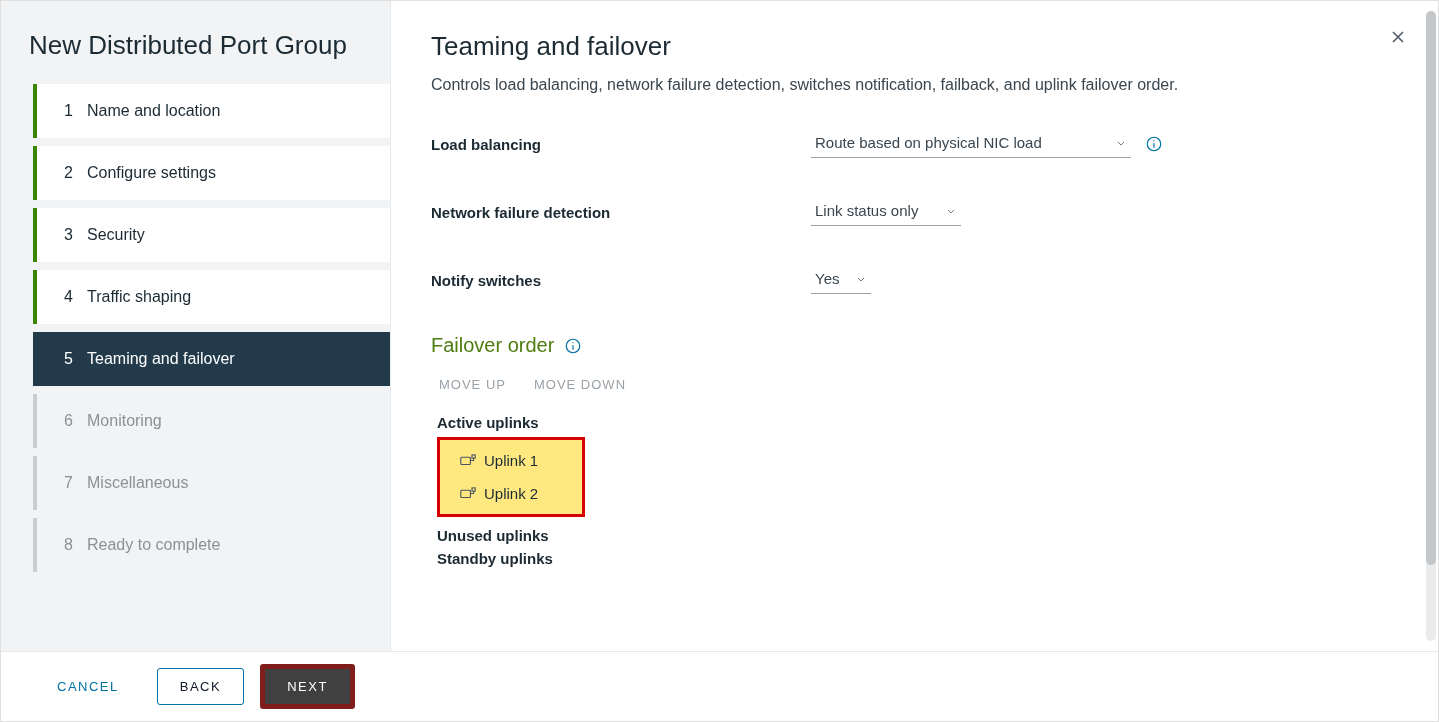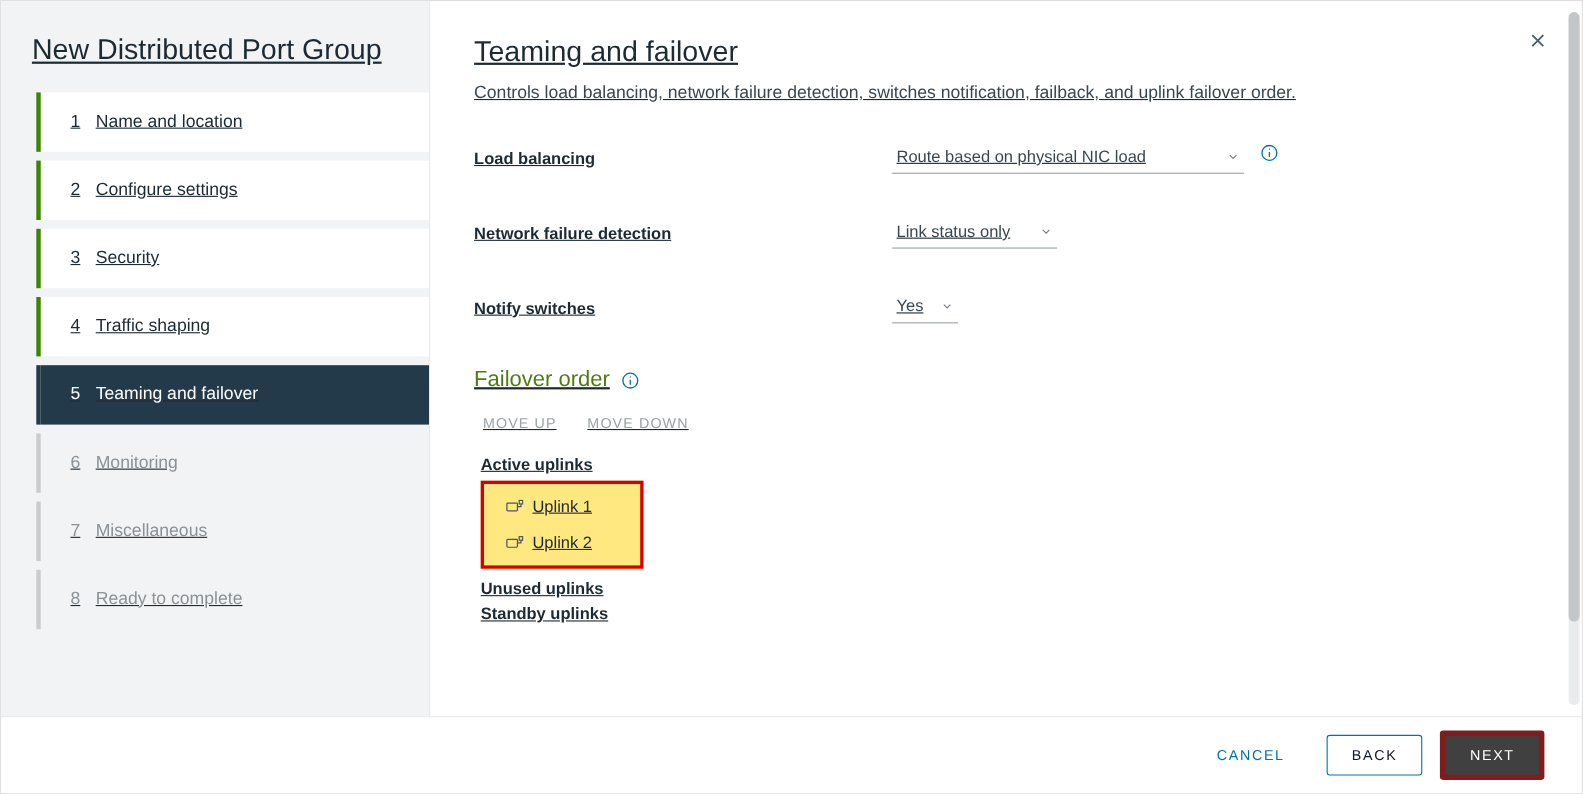--- a/index.html
+++ b/index.html
@@ -15,21 +15,20 @@
     height: 722px;
     display: flex;
     flex-direction: column;
     border: 1px solid #e0e0e0;
     position: relative;
   }
   .dialog-body {
     flex: 1;
     display: flex;
     min-height: 0;
-    text-decoration: underline;
   }
   
   .sidebar {
     width: 390px;
     background: #f2f3f4;
     padding: 28px 0 20px 0;
     display: flex;
     flex-direction: column;
     border-right: 1px solid #e7e9ea;
   }
@@ -110,21 +109,21 @@
     margin-bottom: 40px;
   }
   .form-label {
     width: 380px;
     font-size: 15px;
     font-weight: 600;
     color: #1b2a33;
   }
   .select-wrap {
     display: flex;
-    align-items: flex-start;
+    align-items: center;
     gap: 14px;
   }
   .fake-select {
     border: none;
     border-bottom: 1px solid #9aa2a8;
     padding: 4px 26px 6px 4px;
     font-size: 15px;
     color: #3a464f;
     background: transparent;
     position: relative;
@@ -192,21 +191,20 @@
     padding: 8px 8px 8px 20px;
     font-size: 15px;
     color: #1b2a33;
     cursor: pointer;
   }
   .uplink-icon svg { width: 16px; height: 13px; display:block; color:#4a5461; }
   
   .footer {
     height: 70px;
     display: flex;
-    justify-content: flex-end;
     align-items: center;
     gap: 16px;
     padding: 0 34px;
     border-top: 1px solid #e7e9ea;
   }
   .btn {
     font-size: 13px;
     letter-spacing: 1.5px;
     padding: 10px 22px;
     border-radius: 3px;

